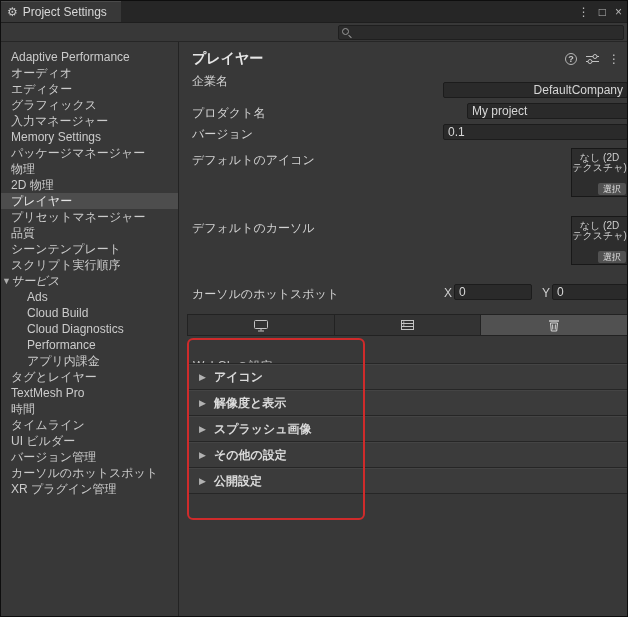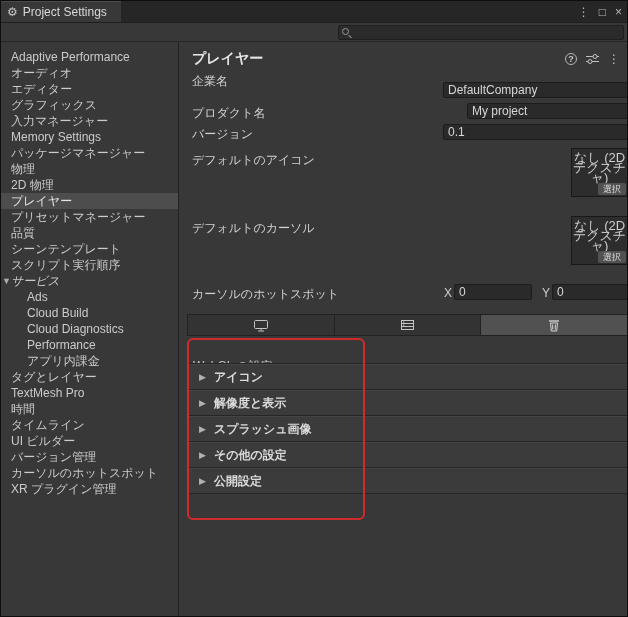--- a/index.html
+++ b/index.html
@@ -46,21 +46,21 @@
   .flabel-abs { position:absolute; left:12px; white-space:nowrap; }
   .txt-field { position:absolute; left:263px; width:185px; height:16px; background:#2a2a2a;
                border:1px solid #1c1c1c; border-radius:2px; color:#d6d6d6; font-size:12px;
                padding:0 4px; outline:none; }
   .mini-field { position:absolute; height:16px; background:#2a2a2a; border:1px solid #1c1c1c;
                 border-radius:2px; color:#d6d6d6; font-size:12px; padding:0 4px; outline:none; }
   .axis-label { position:absolute; color:#cfcfcf; }
 
   .obj-thumb { position:absolute; left:391px; width:57px; height:49px; background:#2d2d2d;
                border:1px solid #181818; }
-  .thumb-text { font-size:13px; line-height:10px; text-align:center; color:#cfcfcf; padding-top:4px; }
+  .thumb-text { font-size:10px; line-height:10px; text-align:center; color:#cfcfcf; padding-top:4px; }
   .select-btn { position:absolute; right:1px; bottom:1px; height:12px; line-height:12px; padding:0 5px;
                 background:#515151; border-radius:2px; font-size:9px; color:#e0e0e0; cursor:default;text-align:right; }
 
   
   .platform-tabs { position:absolute; top:272px; left:7px; width:441px; height:22px; display:flex;
                    background:#2a2a2a; border:1px solid #222222; }
   .ptab { flex:1; display:flex; align-items:center; justify-content:center; background:#333333;
           border-right:1px solid #222222; cursor:default; }
   .ptab:last-child { border-right:none; }
   .ptab.selected { background:#515151; }
@@ -142,21 +142,21 @@
       <svg width="13" height="12" viewBox="0 0 13 12">
         <line x1="0" y1="3.5" x2="13" y2="3.5" stroke="#c2c2c2" stroke-width="1"></line>
         <circle cx="9" cy="3.5" r="2" fill="#383838" stroke="#c2c2c2" stroke-width="1"></circle>
         <line x1="0" y1="8.5" x2="13" y2="8.5" stroke="#c2c2c2" stroke-width="1"></line>
         <circle cx="4" cy="8.5" r="2" fill="#383838" stroke="#c2c2c2" stroke-width="1"></circle>
       </svg>
       <span class="kebab">⋮</span>
     </div>
 
     <div class="flabel-abs" style="top:31px">企業名</div>
-    <input class="txt-field" style="top: 40px;" value="DefaultCompany">
+    <input class="txt-field" style="top: 40px; text-align: right;" value="DefaultCompany">
 
     <div class="flabel-abs" style="top:63px">プロダクト名</div>
     <input class="txt-field" style="top: 61px; margin-left: 24px;" value="My project">
 
     <div class="flabel-abs" style="top:84px">バージョン</div>
     <input class="txt-field" style="top: 82px;" value="0.1">
 
     <div class="flabel-abs" style="top:110px">デフォルトのアイコン</div>
     <div class="obj-thumb" style="top:106px">
       <div class="thumb-text">

